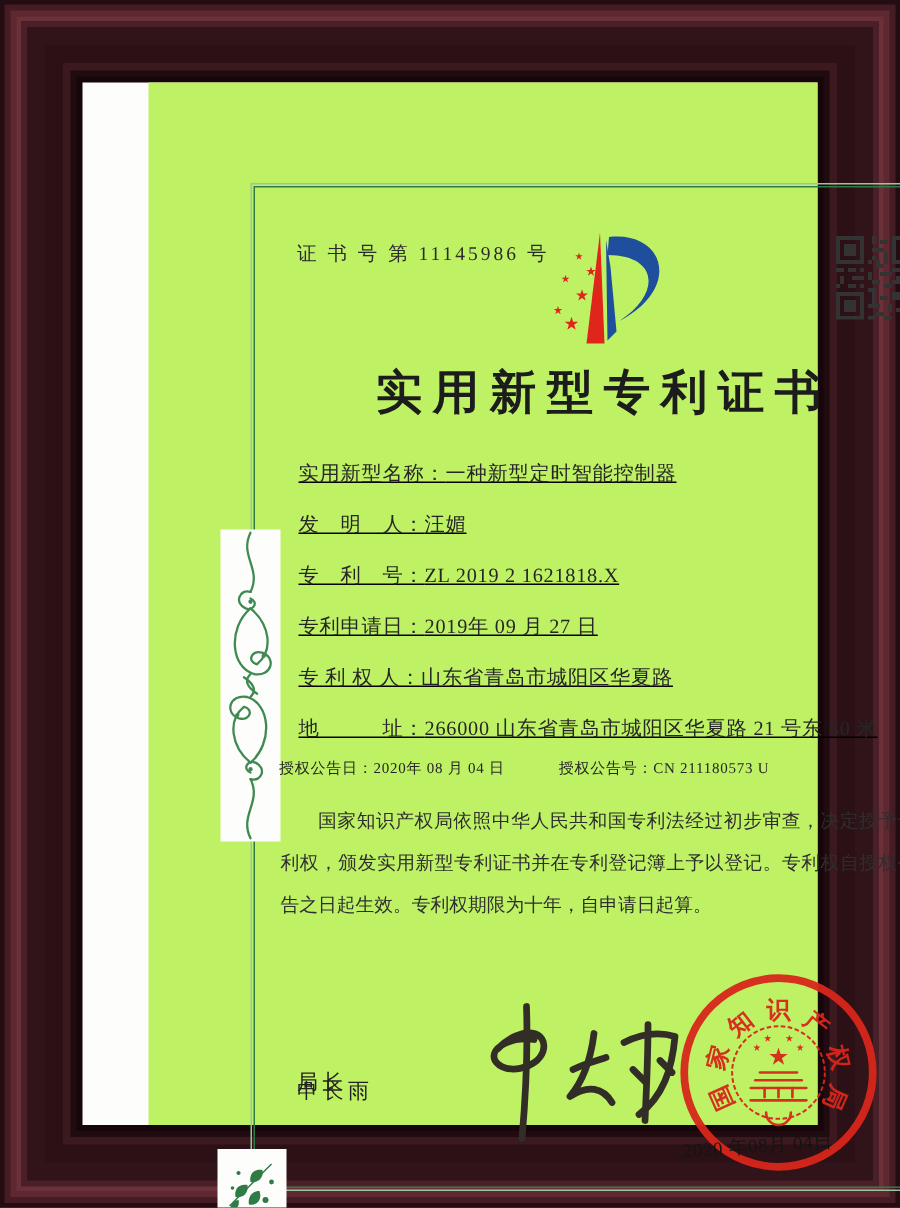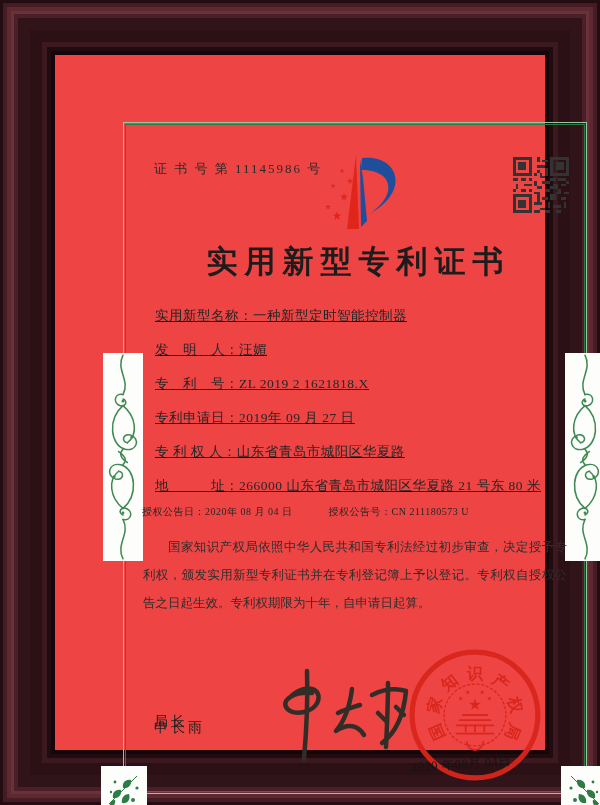--- a/index.html
+++ b/index.html
@@ -12,21 +12,21 @@
       inset 0 0 0 3px  #240d12,
       inset 0 0 0 7px  #451c24,
       inset 0 0 0 11px #5d2830,
       inset 0 0 0 14px #6b313a,
       inset 0 0 0 18px #4a1f27,
       inset 0 0 0 30px #31141a,
       inset 0 0 0 42px #2b1016,
       inset 0 0 0 47px #3c181f,
       inset 0 0 0 51px #200b10,
       inset 0 0 0 55px #170609;}
-  .page{position:absolute;inset:55px;background:#ef4444;}
+  .page{position:absolute;inset:55px;background:#bef264;margin-left:44px;}
 
   
   .green-border{position:absolute;left:68px;top:67px;width:462px;height:670px;
     border:1px solid #9cc4a2;}
   .green-border-inner{position:absolute;inset:1px;border:1px solid #2f7b45;}
 
   .ornament{position:absolute;background:#fdfdfb;}
   .flourish-left{left:48px;top:298px;width:40px;height:208px;}
   .flourish-right{left:510px;top:298px;width:40px;height:208px;}
   .floral-bl{left:46px;top:711px;width:46px;height:46px;}

